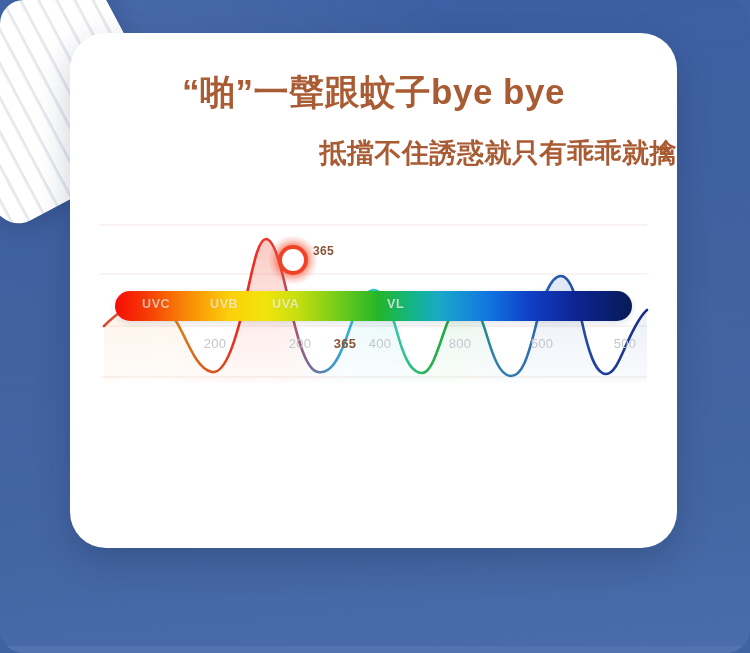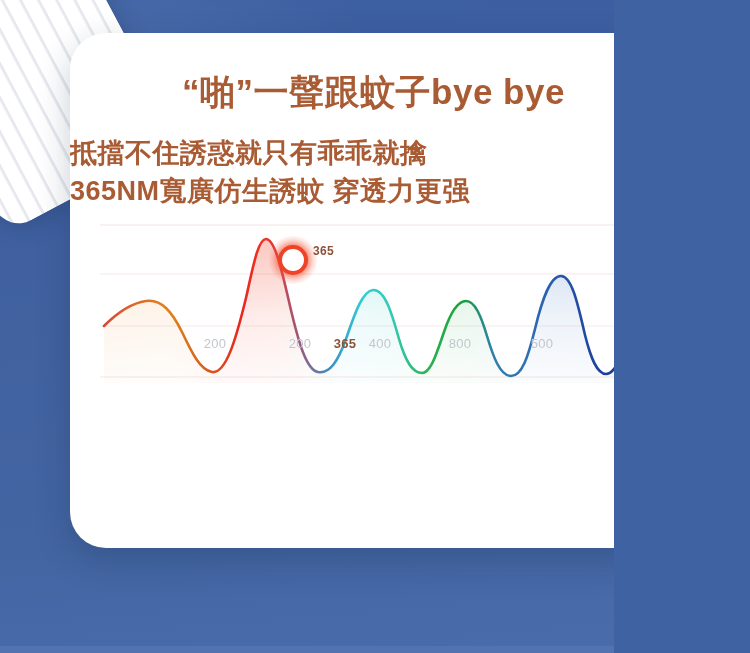--- a/index.html
+++ b/index.html
@@ -1,21 +1,21 @@
 <!DOCTYPE html>
 <html><head>
 <meta charset="utf-8">
 <style>
   html,body{margin:0;padding:0;}
   body{
     width:750px;height:653px;overflow:hidden;
     font-family:"Liberation Sans","DejaVu Sans",sans-serif;
     background:#3f62a3;
   }
-  #stage{position:relative;width:614px;height:653px;overflow:hidden;}
+  #stage{position:relative;width:750px;height:653px;overflow:hidden;border-radius:24px;}
 
   
   .bg{
     position:absolute;inset:0;
     background:linear-gradient(175deg,#3c5fa3 0%,#41619f 45%,#4365a2 78%,#4a6cab 100%);
   }
   .bg-band{
     position:absolute;left:0;right:0;bottom:0;height:7px;
     background:#5273b0;
   }
@@ -61,21 +61,21 @@
   
   .title{
     position:absolute;left:0;right:0;top:36px;
     text-align:center;
     font-size:35px;font-weight:bold;letter-spacing:.5px;
     color:#a95b33;
     white-space:nowrap;
   }
   .sub{
     position:absolute;left:0;right:0;
-    text-align:left;
+    text-align:right;
     font-size:27px;font-weight:bold;letter-spacing:.5px;
     color:#a95b33;
     white-space:nowrap;
   }
   .sub.l1{top:102px;}
   .sub.l2{top:140px;}
 
   
   .chart{
     position:absolute;left:30px;top:180px;width:547px;height:185px;
@@ -151,21 +151,20 @@
 
     <div class="btn b1">+</div>
     <div class="btn b2">~</div>
     <div class="btn b3">0</div>
   </div>
 
   <div class="card">
 
     <div class="title">“啪”一聲跟蚊子bye bye</div>
     <div class="sub l1">抵擋不住誘惑就只有乖乖就擒</div>
-    <div class="sub l2">365NM寬廣仿生誘蚊 穿透力更强</div>
 
     <div class="chart">
       <svg viewBox="0 0 547 185" preserveAspectRatio="none">
         <defs>
           <linearGradient id="strokeGrad" x1="0" y1="0" x2="1" y2="0">
             <stop offset="0.00" stop-color="#d4473a"></stop>
             <stop offset="0.06" stop-color="#dd6a2a"></stop>
             <stop offset="0.12" stop-color="#e08218"></stop>
             <stop offset="0.18" stop-color="#d4651d"></stop>
             <stop offset="0.25" stop-color="#e8281f"></stop>
@@ -261,20 +260,26 @@
              C 534,115 541,102 547,97"></path>
       </svg>
 
       <div class="peak-dot">
         <div class="glow"></div>
         <div class="ring"></div>
       </div>
       <div class="peak-label">365</div>
     </div>
 
+    <div class="spectrum">
+      <span class="lbl uvc">UVC</span>
+      <span class="lbl uvb">UVB</span>
+      <span class="lbl uva">UVA</span>
+      <span class="lbl vl">VL</span>
+    </div>
 
     <div class="axis">
       <span class="tick" style="left:125px">200</span>
       <span class="tick" style="left:210px">200</span>
       <span class="tick hl" style="left:255px">365</span>
       <span class="tick" style="left:290px">400</span>
       <span class="tick" style="left:370px">800</span>
       <span class="tick" style="left:452px">500</span>
       <span class="tick" style="left:535px">500</span>
       <span class="tick" style="left:612px">800</span>

